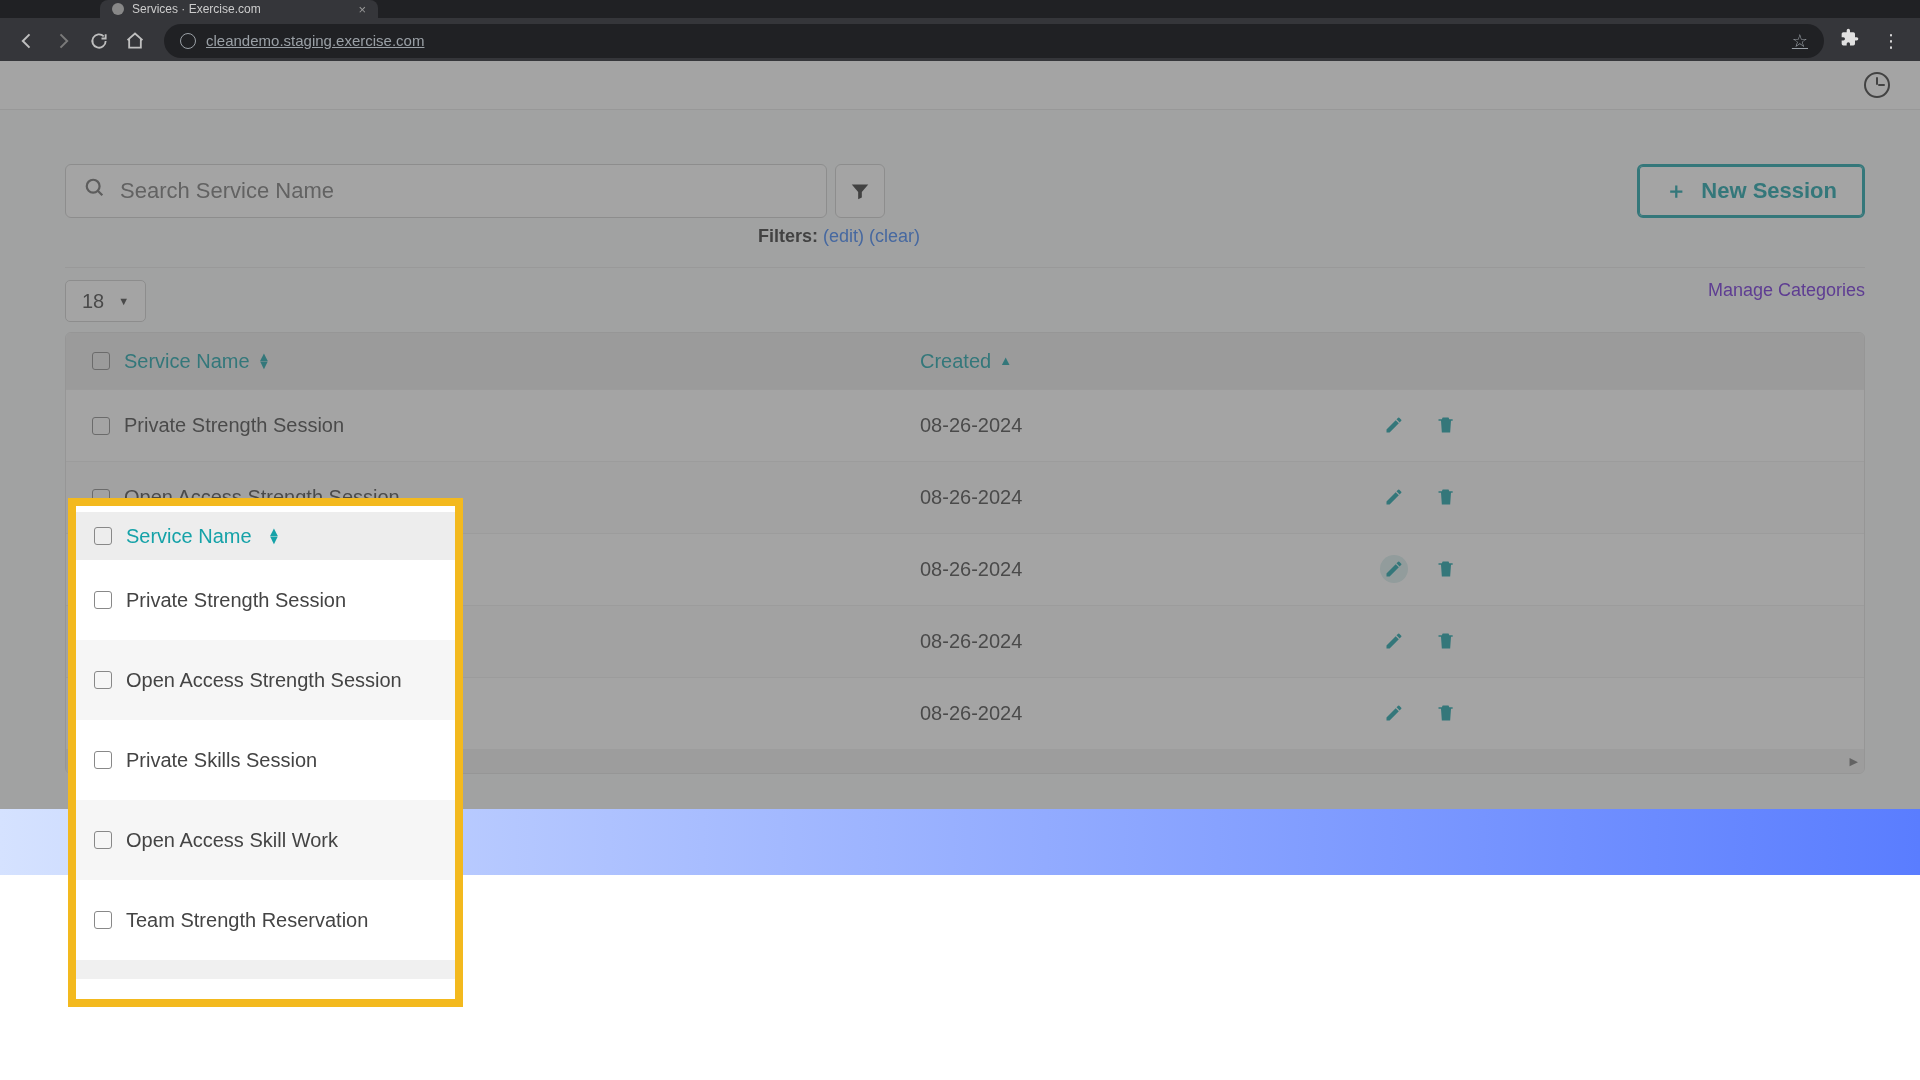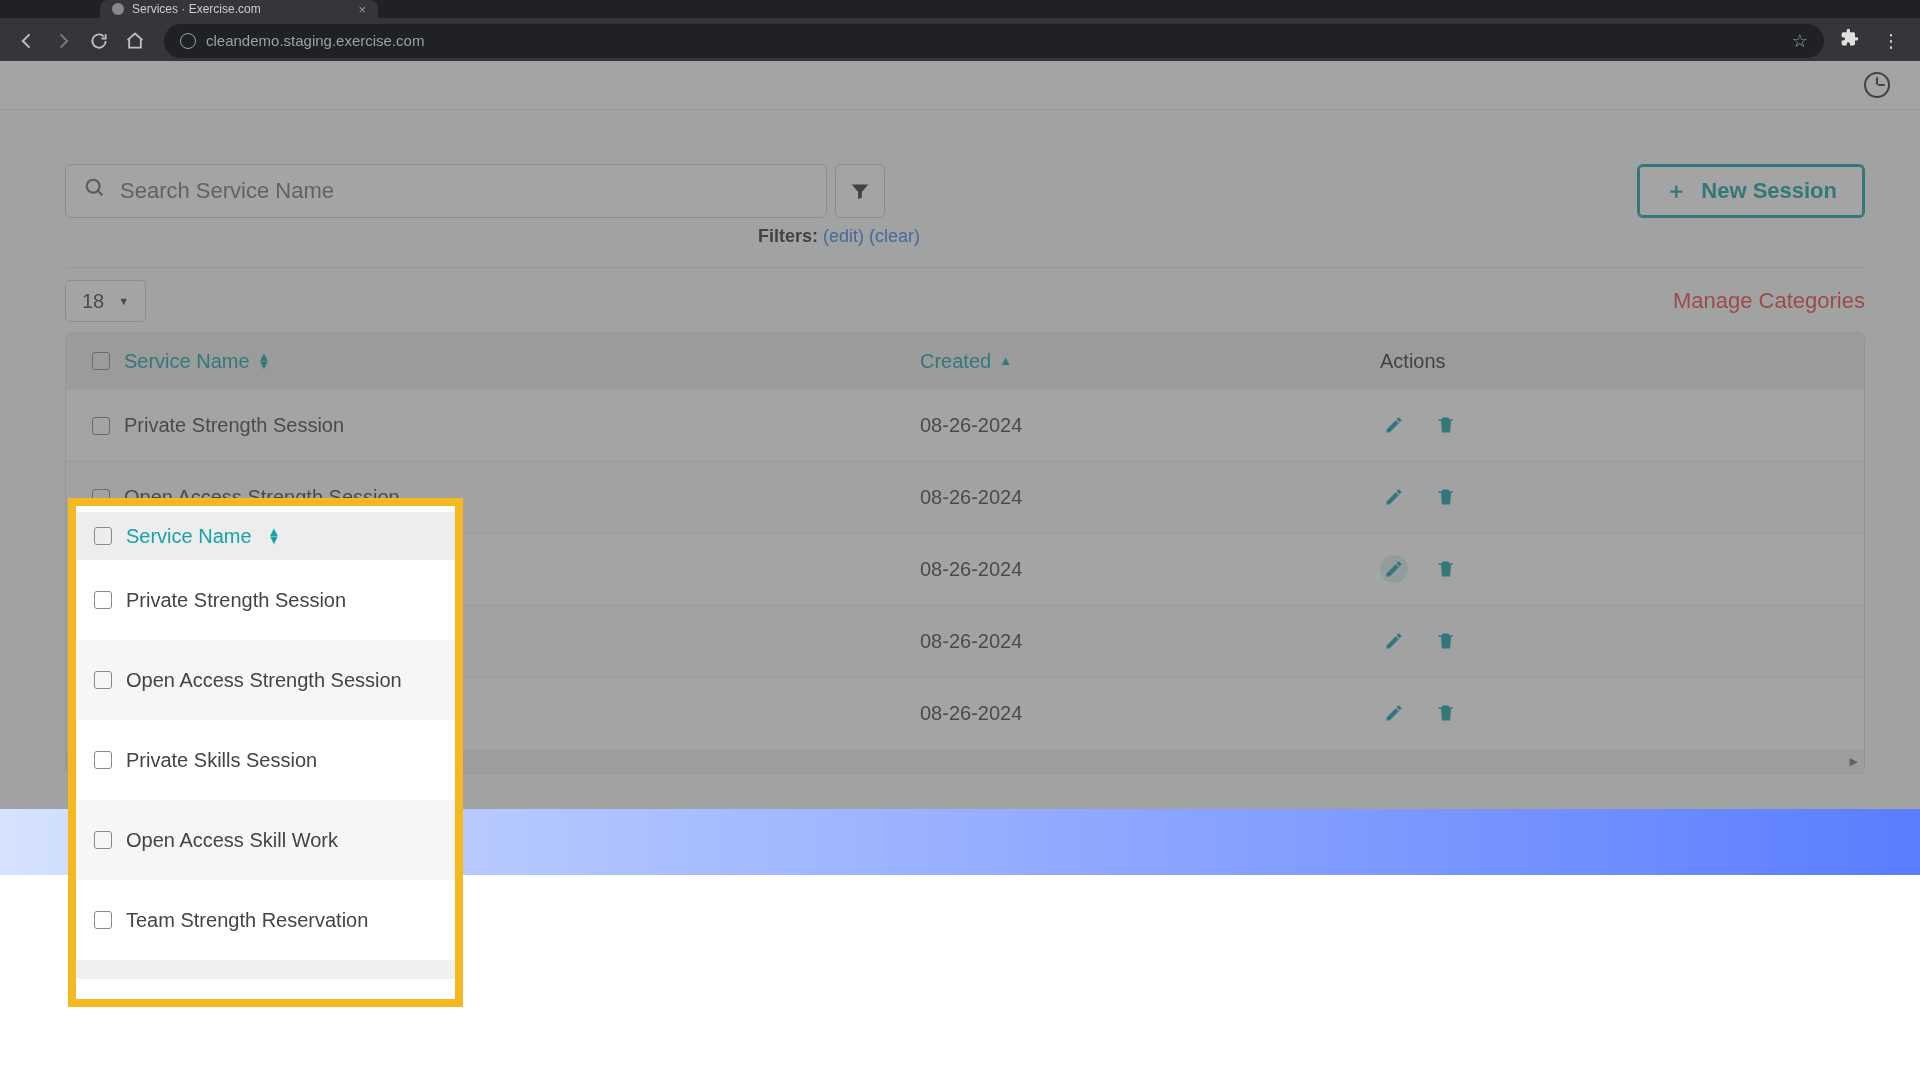--- a/index.html
+++ b/index.html
@@ -13,21 +13,21 @@
 }
 
 
 .browser-chrome { background: #fef9c3; height: 61px; }
 .tab-bar { height: 18px; background: #202124; display:flex; align-items:flex-end; padding-left: 100px;}
 .tab { background:#35363a; height:18px; width:278px; border-radius:8px 8px 0 0; display:flex; align-items:center; padding:0 12px; color:#ccc; font-size:12px; gap:8px;}
 .tab .favicon { width:12px; height:12px; background:#888; border-radius:50%; }
 .tab .close { margin-left:auto; font-size:13px; color:#999;}
 .toolbar { height:45px; background:#35363a; display:flex; align-items:center; padding:0 14px; gap:10px;}
 .nav-btn { color:#bfbfbf; width:26px; height:26px; display:flex; align-items:center; justify-content:center; cursor:pointer; }
-.address { flex:1; background:#202124; border-radius:20px; height:34px; display:flex; align-items:center; padding:0 16px; color:#9aa0a6; font-size:15px; gap:10px; margin-left:6px;}
+.address { flex:1; background:#202124; border-radius:20px; height:34px; display:flex; align-items:center; padding:0 16px; color:#9aa0a6; font-size:15px; gap:10px; margin-left:6px;text-decoration:underline;}
 .address .globe { width:16px; height:16px; border:1.5px solid #9aa0a6; border-radius:50%; position:relative;}
 .address .star { margin-left:auto; color:#9aa0a6; font-size:18px;}
 .ext-icon { color:#e0e0e0; font-size:18px; margin:0 6px; cursor:pointer;}
 
 
 .page { position:relative; background:#f8fbfb; height:814px; }
 .top-strip { height:49px; background:#fff; border-bottom:1px solid #e5e5e5; display:flex; justify-content:flex-end; align-items:center; padding-right:30px;}
 .clock-icon { width:26px; height:26px; border:2.5px solid #333; border-radius:50%; position:relative;}
 .clock-icon::before { content:''; position:absolute; width:2.2px; height:8px; background:#333; top:3px; left:10px; border-radius:1px;}
 .clock-icon::after { content:''; position:absolute; width:7px; height:2.2px; background:#333; top:10px; left:12px; border-radius:1px;}
@@ -39,24 +39,24 @@
 .search-box .mag { margin-right:14px; color:#6b6b6b; font-size:22px; }
 .search-box input { border:none; outline:none; font-size:22px; color:#777; flex:1; background:transparent;}
 .filter-btn { width:50px; height:54px; border:1.5px solid #cfcfcf; border-radius:6px; margin-left:8px; display:flex; align-items:center; justify-content:center; background:#fff; cursor:pointer;}
 .filter-btn svg { width:22px; height:22px; }
 .new-btn { margin-left:auto; height:54px; padding:0 26px; border:2.5px solid #15a2a8; border-radius:6px; background:#fff; color:#15a2a8; font-size:22px; font-weight:600; display:flex; align-items:center; gap:14px; cursor:pointer; box-shadow: inset 0 0 0 1px #15a2a8;}
 .new-btn .plus { font-size:22px; font-weight:bold;}
 
 .filters-line { margin-left:693px; font-size:18px; color:#333; margin-bottom:20px;}
 .filters-line .lk { color:#3b82f6; cursor:pointer; }
 
-.mid-row { display:flex; align-items:center; margin-bottom:10px; padding-top:12px; border-top:1px solid #e8e8e8;gap:44px;}
+.mid-row { display:flex; margin-bottom:10px; padding-top:12px; border-top:1px solid #e8e8e8;gap:44px;}
 .page-size { border:1.5px solid #cfcfcf; border-radius:5px; height:42px; padding:0 16px; display:flex; align-items:center; background:#fff; font-size:20px; color:#444; cursor:pointer; gap:14px;}
 .page-size .caret { font-size:11px;}
-.manage-link { margin-left:auto; color:#ef4444; font-size:22px; cursor:pointer;}
+.manage-link { margin-left:auto; color:#6d28d9; font-size:18px; cursor:pointer;}
 
 
 .tbl { margin-top:10px; border:1px solid #e2e2e2; border-radius:6px; overflow:hidden;}
 .thead { display:flex; background:#ededed; height:56px; align-items:center; font-size:20px; color:#333;}
 .cbox { width:18px; height:18px; border:1.8px solid #888; border-radius:3px; cursor:pointer; flex-shrink:0;}
 .col-name { flex:0 0 816px; display:flex; align-items:center; padding-left:26px; gap:14px;}
 .col-created { flex:0 0 260px;margin-left:38px; }
 .col-actions { flex:1; padding-left:200px;}
 .thead .sortable { color:#15a2a8; cursor:pointer; display:flex; align-items:center; gap:8px;}
 .sort-ind { font-size:13px; line-height:8px;}
@@ -200,21 +200,20 @@
             <span>Service Name</span>
             <span class="sort-ind">▲<br>▼</span>
           </span>
         </div>
         <div class="col-created">
           <span class="sortable">
             <span>Created</span>
             <span class="sort-ind">▲</span>
           </span>
         </div>
-        <div class="col-actions">Actions</div>
       </div>
       <div id="rows">
           <div class="trow">
             <div class="col-name">
               <span class="cbox"></span>
               <span>Private Strength Session</span>
             </div>
             <div class="col-created">08-26-2024</div>
             <div class="col-actions"><span class="action-ic">
                 <svg viewBox="0 0 24 24" fill="#15a2a8">

